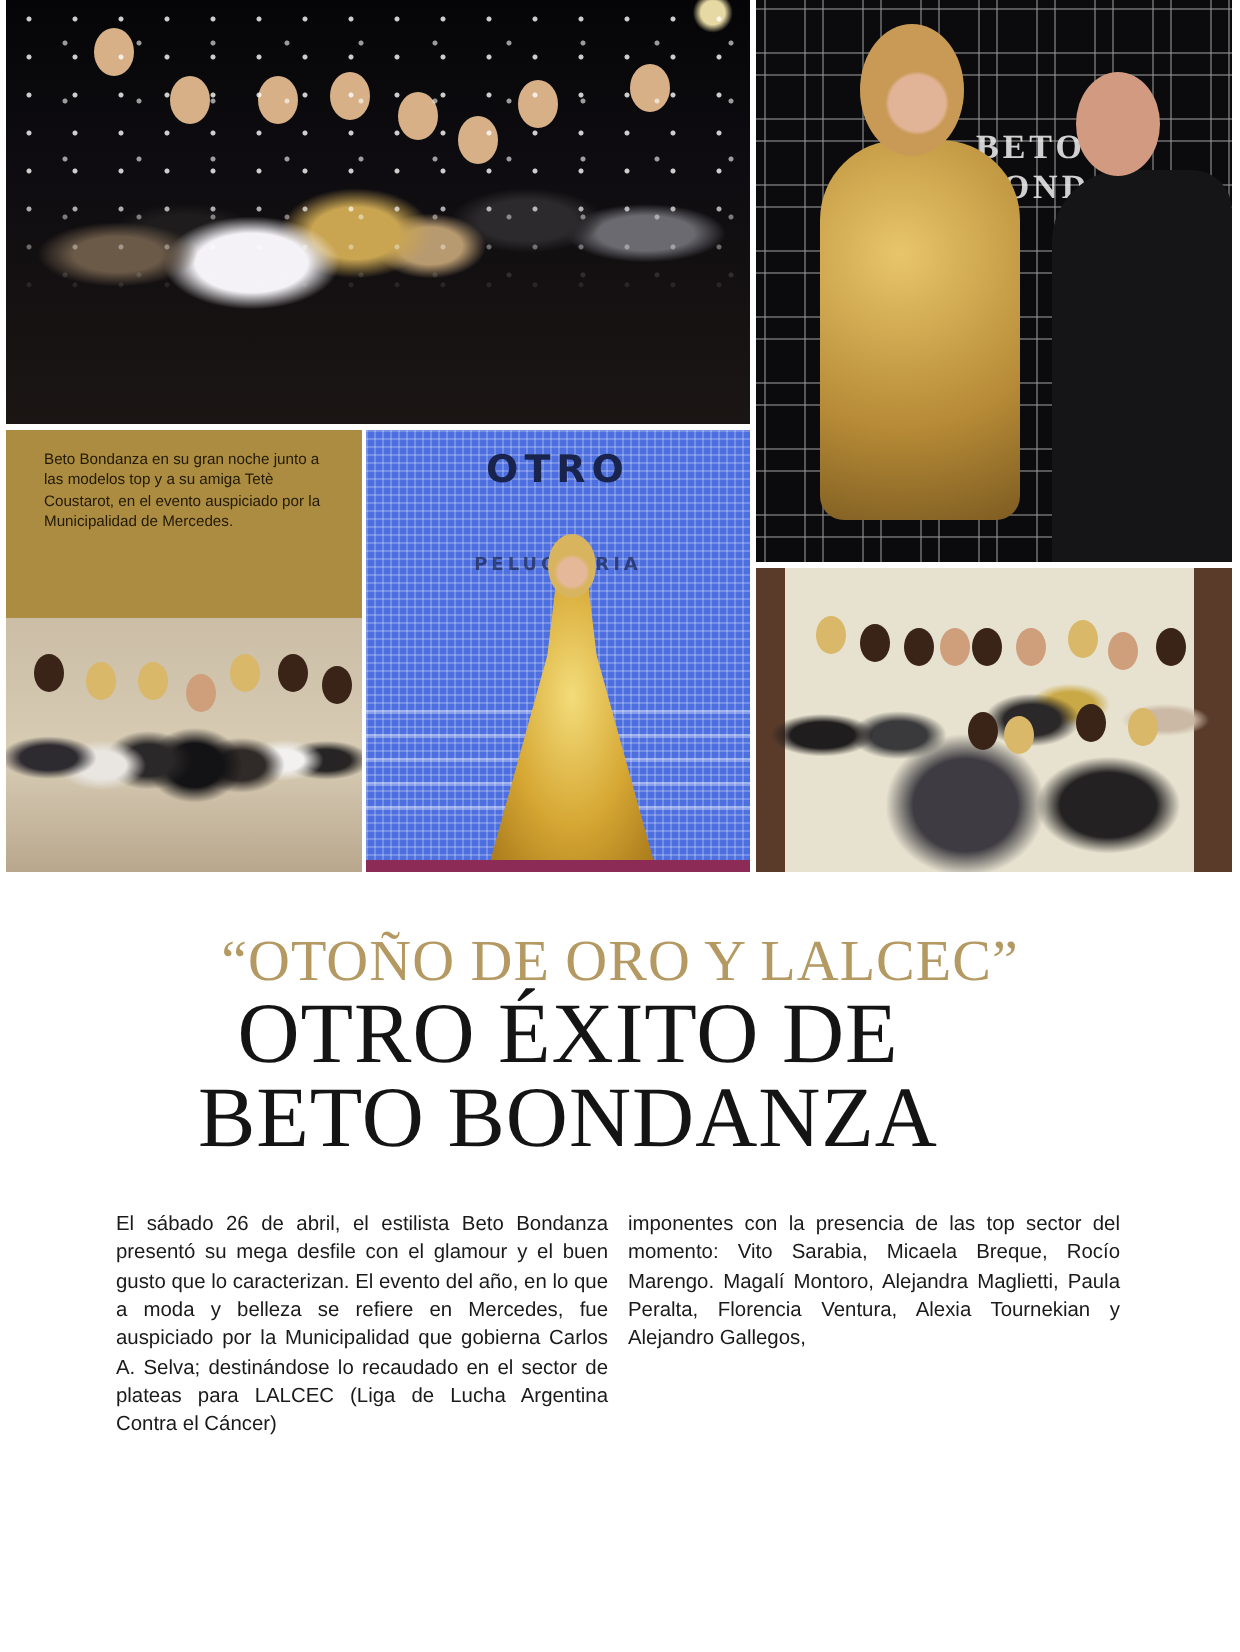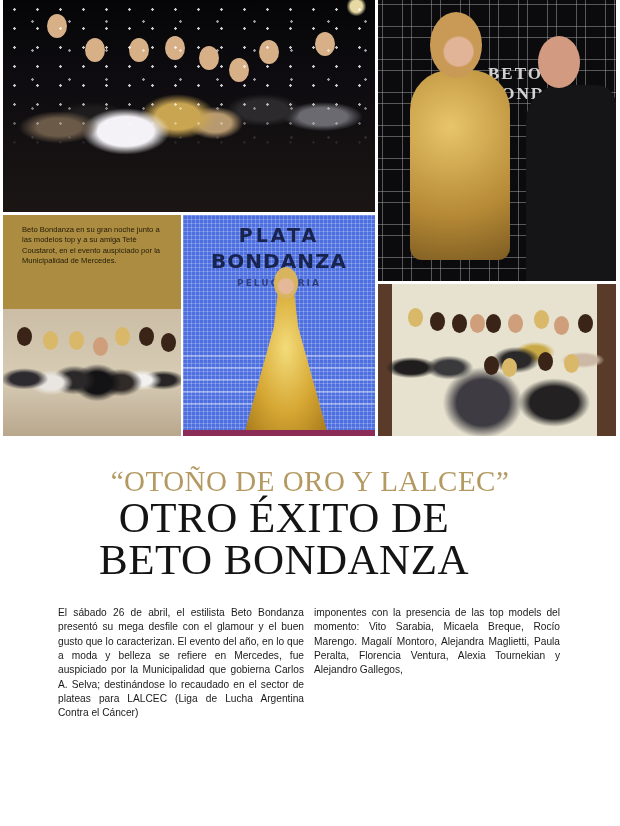--- a/index.html
+++ b/index.html
@@ -196,22 +196,21 @@
   <div class="woman-head"></div>
   <div class="man"></div>
   <div class="man-head"></div>
 </div>
 
 <div id="caption-box">
   <p>Beto Bondanza en su gran noche junto a las modelos top y a su amiga Tetè Coustarot, en el evento auspiciado por la Municipalidad de Mercedes.</p>
 </div>
 
 <div id="photo-runway" class="photo">
-  <div class="brand-1">PLATA</div>
-  <div class="brand-2">BONDANZA</div>
+  <div class="brand-1">OTRO</div>
   <div class="brand-3">PELUQUERIA</div>
   <div class="bars"></div>
   <div class="gown"></div>
   <div class="model-head"></div>
   <div class="floor"></div>
 </div>
 
 <div id="photo-group-left" class="photo">
   <div class="heads">
     <span class="dark" style="left:14px;top:18px;"></span>
@@ -245,14 +244,14 @@
 <div id="kicker">“OTOÑO DE ORO Y LALCEC”</div>
 <div id="title">
   <div>OTRO ÉXITO DE</div>
   <div>BETO BONDANZA</div>
 </div>
 
 <div id="col-left" class="col">
   <p>El sábado 26 de abril, el estilista Beto Bondanza presentó su mega desfile con el glamour y el buen gusto que lo caracterizan. El evento del año, en lo que a moda y belleza se refiere en Mercedes, fue auspiciado por la Municipalidad que gobierna Carlos A. Selva; destinándose lo recaudado en el sector de plateas para LALCEC (Liga de Lucha Argentina Contra el Cáncer)</p>
 </div>
 <div id="col-right" class="col">
-  <p>imponentes con la presencia de las top models del momento: Vito Sarabia, Micaela Breque, Rocío Marengo. Magalí Montoro, Alejandra Maglietti, Paula Peralta, Florencia Ventura, Alexia Tournekian y Alejandro Gallegos,</p>
+  <p>imponentes con la presencia de las top sector del momento: Vito Sarabia, Micaela Breque, Rocío Marengo. Magalí Montoro, Alejandra Maglietti, Paula Peralta, Florencia Ventura, Alexia Tournekian y Alejandro Gallegos,</p>
 </div>
 
 </body></html>

